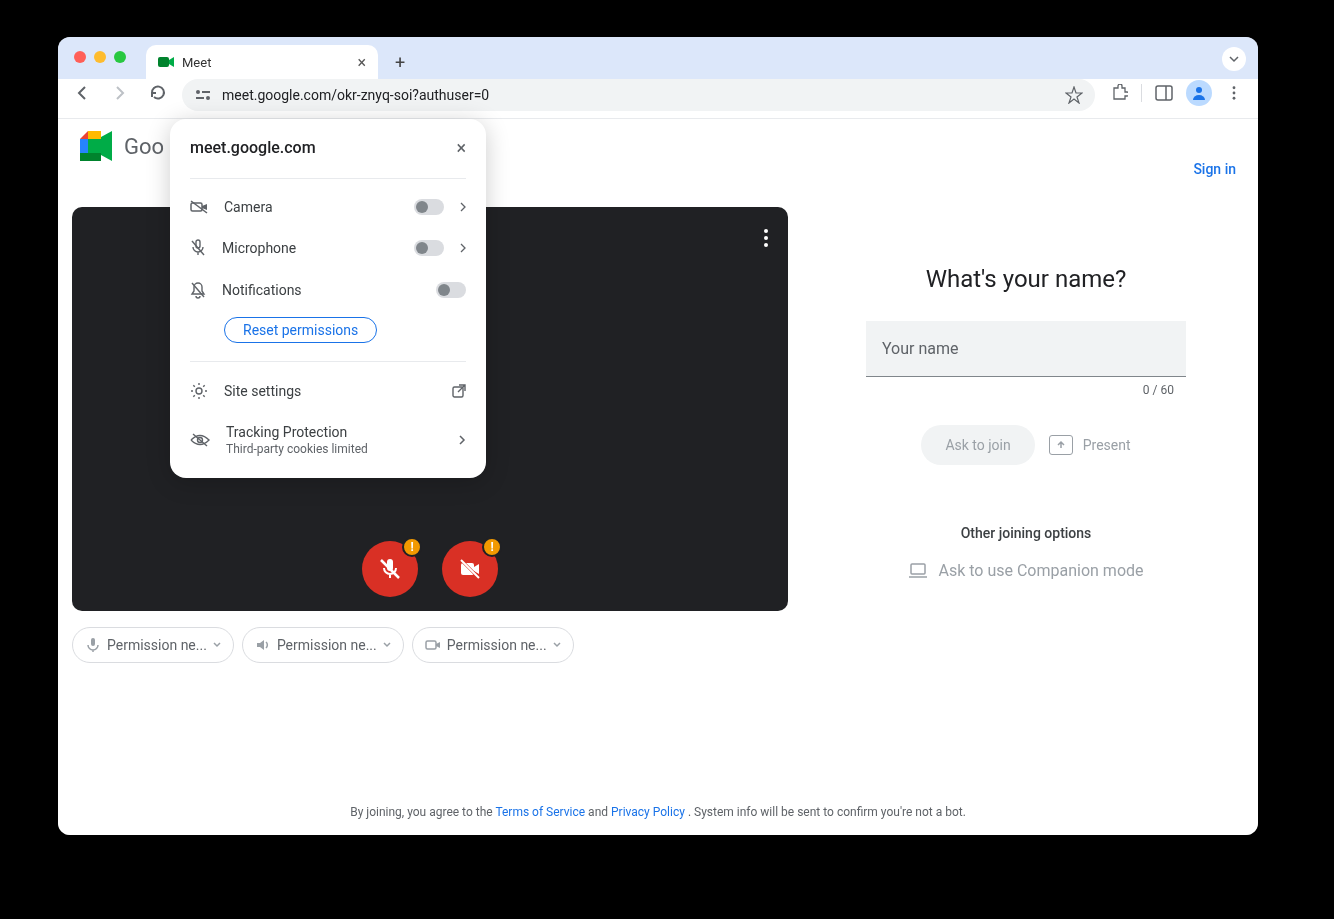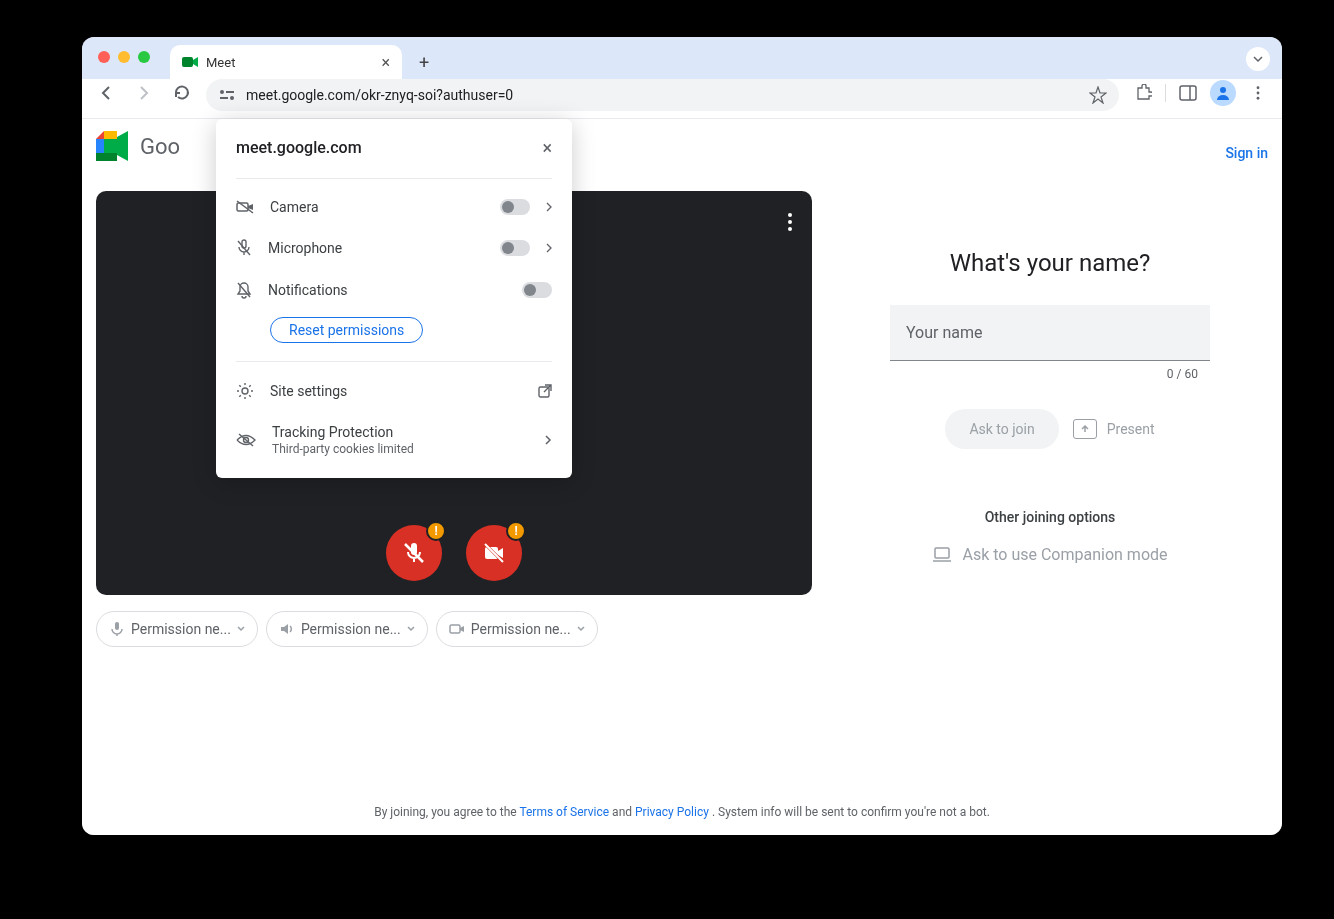--- a/index.html
+++ b/index.html
@@ -1,34 +1,34 @@
 <!DOCTYPE html>
 <html><head>
 <meta charset="utf-8">
 <style>
 *{margin:0;padding:0;box-sizing:border-box;font-family:-apple-system,BlinkMacSystemFont,"Segoe UI",Roboto,sans-serif;}
 body{background:#000;width:1334px;height:919px;overflow:hidden;}
-.window{position:absolute;top:37px;left:58px;width:1200px;height:798px;background:#a3a3a3;border-radius:12px;overflow:hidden;box-shadow:0 10px 40px rgba(0,0,0,.3);margin-left:24px;}
+.window{position:absolute;top:37px;left:58px;width:1200px;height:798px;background:#a3a3a3;border-radius:12px;overflow:hidden;box-shadow:0 10px 40px rgba(0,0,0,.3);}
 .tabbar{height:42px;background:#dce7fa;display:flex;align-items:flex-end;position:relative;}
 .traffic{position:absolute;left:16px;top:14px;display:flex;gap:8px;}
 .traffic span{width:12px;height:12px;border-radius:50%;}
 .traffic .r{background:#ff5f57;}.traffic .y{background:#febc2e;}.traffic .g{background:#28c840;}
 .tab{margin-left:88px;height:34px;width:232px;background:#fff;border-radius:10px 10px 0 0;display:flex;align-items:center;padding:0 12px;gap:8px;font-size:13px;color:#333;}
 .tab-close{margin-left:auto;color:#555;cursor:pointer;font-size:16px;}
 .newtab{width:28px;height:28px;display:flex;align-items:center;justify-content:center;color:#444;font-size:18px;margin-left:8px;margin-bottom:3px;}
 .tabbar-right{position:absolute;right:12px;top:10px;width:24px;height:24px;border-radius:50%;background:#fff;display:flex;align-items:center;justify-content:center;}
 .toolbar{height:40px;background:#fff;border-bottom:1px solid #e8eaed;display:flex;align-items:flex-start;padding:0 10px;gap:10px;}
 .tbtn{width:28px;height:28px;display:flex;align-items:center;justify-content:center;color:#5f6368;border-radius:50%;}
 .tbtn.disabled{color:#bdc1c6;}
 .urlbar{flex:1;height:32px;background:#f1f3f4;border-radius:16px;display:flex;align-items:center;padding:0 12px;gap:10px;color:#202124;font-size:14px;}
 .urlbar .star{margin-left:auto;color:#5f6368;}
 .right-icons{display:flex;align-items:center;gap:8px;}
 .avatar{width:26px;height:26px;border-radius:50%;background:#bbdaff;display:flex;align-items:center;justify-content:center;}
 .content{position:relative;height:716px;background:#fff;}
-.header{display:flex;align-items:flex-end;padding:12px 14px;}
+.header{display:flex;align-items:flex-start;padding:12px 22px;flex-direction:column;}
 .logo-area{display:flex;align-items:center;gap:8px;}
 .signin{margin-left:auto;color:#1a73e8;font-size:14px;font-weight:500;}
 .main{display:flex;padding:18px 14px 0 14px;gap:20px;}
 .video-area{width:716px;}
 .video-box{width:716px;height:404px;background:#202124;border-radius:10px;position:relative;}
 .video-more{position:absolute;top:22px;right:20px;color:#fff;}
 .media-buttons{position:absolute;bottom:14px;left:50%;transform:translateX(-50%);display:flex;gap:24px;}
 .media-btn{width:56px;height:56px;border-radius:50%;background:#d93025;display:flex;align-items:center;justify-content:center;position:relative;}
 .media-btn .badge{position:absolute;top:-4px;right:-4px;width:20px;height:20px;border-radius:50%;background:#f29900;border:2px solid #202124;display:flex;align-items:center;justify-content:center;color:#fff;font-size:12px;font-weight:bold;}
 .perm-chips{display:flex;gap:8px;margin-top:16px;}
@@ -40,21 +40,21 @@
 .name-input::placeholder{color:#5f6368;}
 .char-count{width:296px;text-align:right;font-size:12px;color:#5f6368;margin-top:6px;}
 .join-buttons{display:flex;gap:14px;margin-top:28px;align-items:center;}
 .ask-btn{padding:12px 24px;background:#f1f3f4;color:#9aa0a6;border-radius:24px;font-size:14px;border:none;}
 .present-btn{display:flex;align-items:center;gap:10px;color:#9aa0a6;font-size:14px;}
 .present-btn .p-icon{width:24px;height:20px;border:1.5px solid #9aa0a6;border-radius:3px;display:flex;align-items:center;justify-content:center;}
 .other-opts{font-size:14px;color:#3c4043;margin-top:60px;font-weight:500;}
 .companion{display:flex;align-items:center;gap:10px;color:#9aa0a6;font-size:16px;margin-top:20px;}
 .footer{position:absolute;bottom:16px;left:0;right:0;text-align:center;font-size:12px;color:#5f6368;}
 .footer a{color:#1a73e8;text-decoration:none;}
-.popup{position:absolute;top:0px;left:134px;width:356px;background:#fff;border-radius:6px;box-shadow:0 4px 24px rgba(0,0,0,.2);padding:18px 0 10px 0;z-index:100;}
+.popup{position:absolute;top:0px;left:112px;width:316px;background:#fff;border-radius:16px;box-shadow:0 4px 24px rgba(0,0,0,.2);padding:18px 0 10px 0;z-index:100;}
 .popup-header{display:flex;align-items:center;padding:0 20px 12px 20px;}
 .popup-title{font-size:16px;color:#202124;font-weight:500;}
 .popup-close{margin-left:auto;color:#5f6368;font-size:18px;cursor:pointer;}
 .popup-row{display:flex;align-items:center;padding:12px 20px;gap:16px;color:#3c4043;font-size:14px;}
 .popup-row .label{flex:1;}
 .popup-row .sub{font-size:12px;color:#5f6368;margin-top:2px;}
 .popup-divider{height:1px;background:#e8eaed;margin:8px 20px;}
 .toggle{width:30px;height:16px;background:#dadce0;border-radius:8px;position:relative;}
 .toggle::after{content:"";position:absolute;width:12px;height:12px;background:#80868b;border-radius:50%;top:2px;left:2px;}
 .reset-btn{margin:6px 20px 10px 34px;border:1px solid #1a73e8;color:#1a73e8;background:#fff;border-radius:18px;padding:4px 18px;font-size:14px;display:inline-block;}

